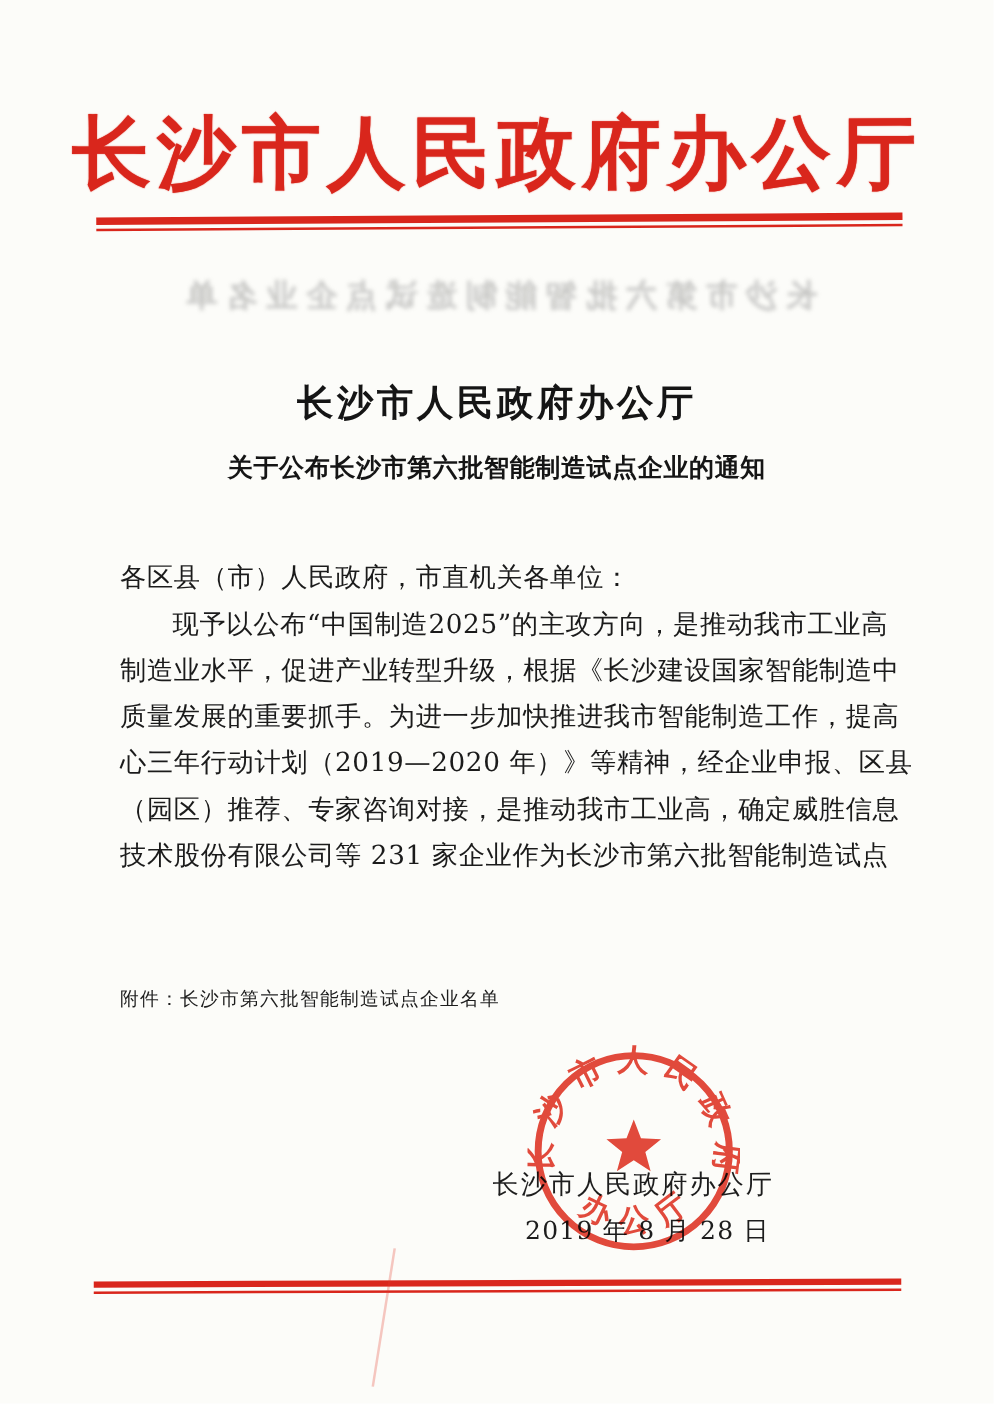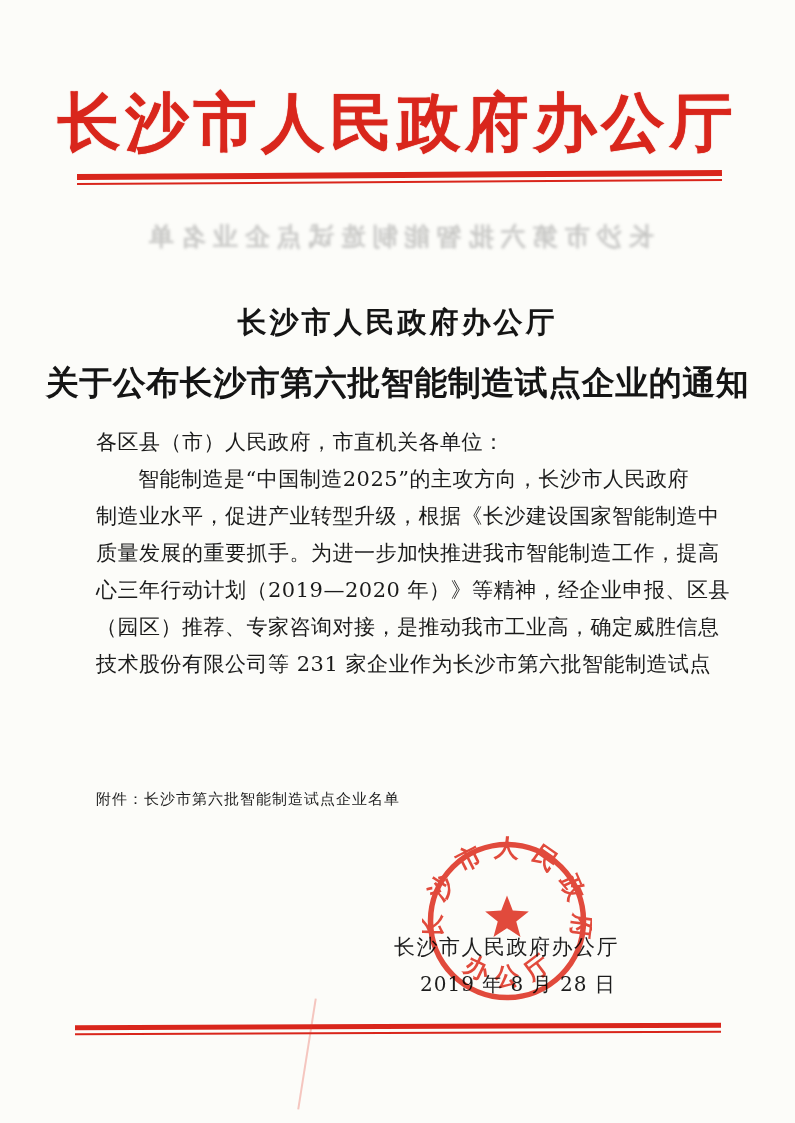--- a/index.html
+++ b/index.html
@@ -53,26 +53,26 @@
 
   
   .title {
     position: absolute;
     top: 303px; left: 0; width: 100%;
     text-align: center;
     font-weight: 700;
     color: #151515;
   }
   .title .t1 { font-size: 29px; letter-spacing: 3px; }
-  .title .t2 { font-size: 33px; letter-spacing: 0.5px; margin-top: 18px; white-space: nowrap; }
+  .title .t2 { font-size: 20px; letter-spacing: 0.5px; margin-top: 18px; white-space: nowrap; }
 
   
   .content {
     position: absolute;
-    top: 424px; left: 96px; width: 614px;
+    top: 444px; left: 96px; width: 614px;
     font-size: 21px;
     line-height: 37px;
     color: #1b1b1b;
   }
   .content .line { white-space: nowrap; letter-spacing: 0.5px; }
   .content .indent { text-indent: 2em; }
   .content .salutation { margin-bottom: 0; }
 
   .attachment {
     position: absolute;
@@ -147,21 +147,21 @@
 
   <div class="ghost">长沙市第六批智能制造试点企业名单</div>
 
   <div class="title">
     <div class="t1">长沙市人民政府办公厅</div>
     <div class="t2">关于公布长沙市第六批智能制造试点企业的通知</div>
   </div>
 
   <div class="content">
     <div class="line salutation">各区县（市）人民政府，市直机关各单位：</div>
-    <div class="line indent">智能制造是“中国制造2025”的主攻方向，长沙市人民政府</div>
+    <div class="line indent">现予以公布“中国制造2025”的主攻方向，是推动我市工业高</div>
     <div class="line">制造业水平，促进产业转型升级，根据《长沙建设国家智能制造中</div>
     <div class="line">质量发展的重要抓手。为进一步加快推进我市智能制造工作，提高</div>
     <div class="line">心三年行动计划（2019—2020 年）》等精神，经企业申报、区县</div>
     <div class="line">（园区）推荐、专家咨询对接，是推动我市工业高，确定威胜信息</div>
     <div class="line">技术股份有限公司等 231 家企业作为长沙市第六批智能制造试点</div>
   </div>
 
   <div class="attachment">附件：长沙市第六批智能制造试点企业名单</div>
 
   <div class="signature">长沙市人民政府办公厅</div>

